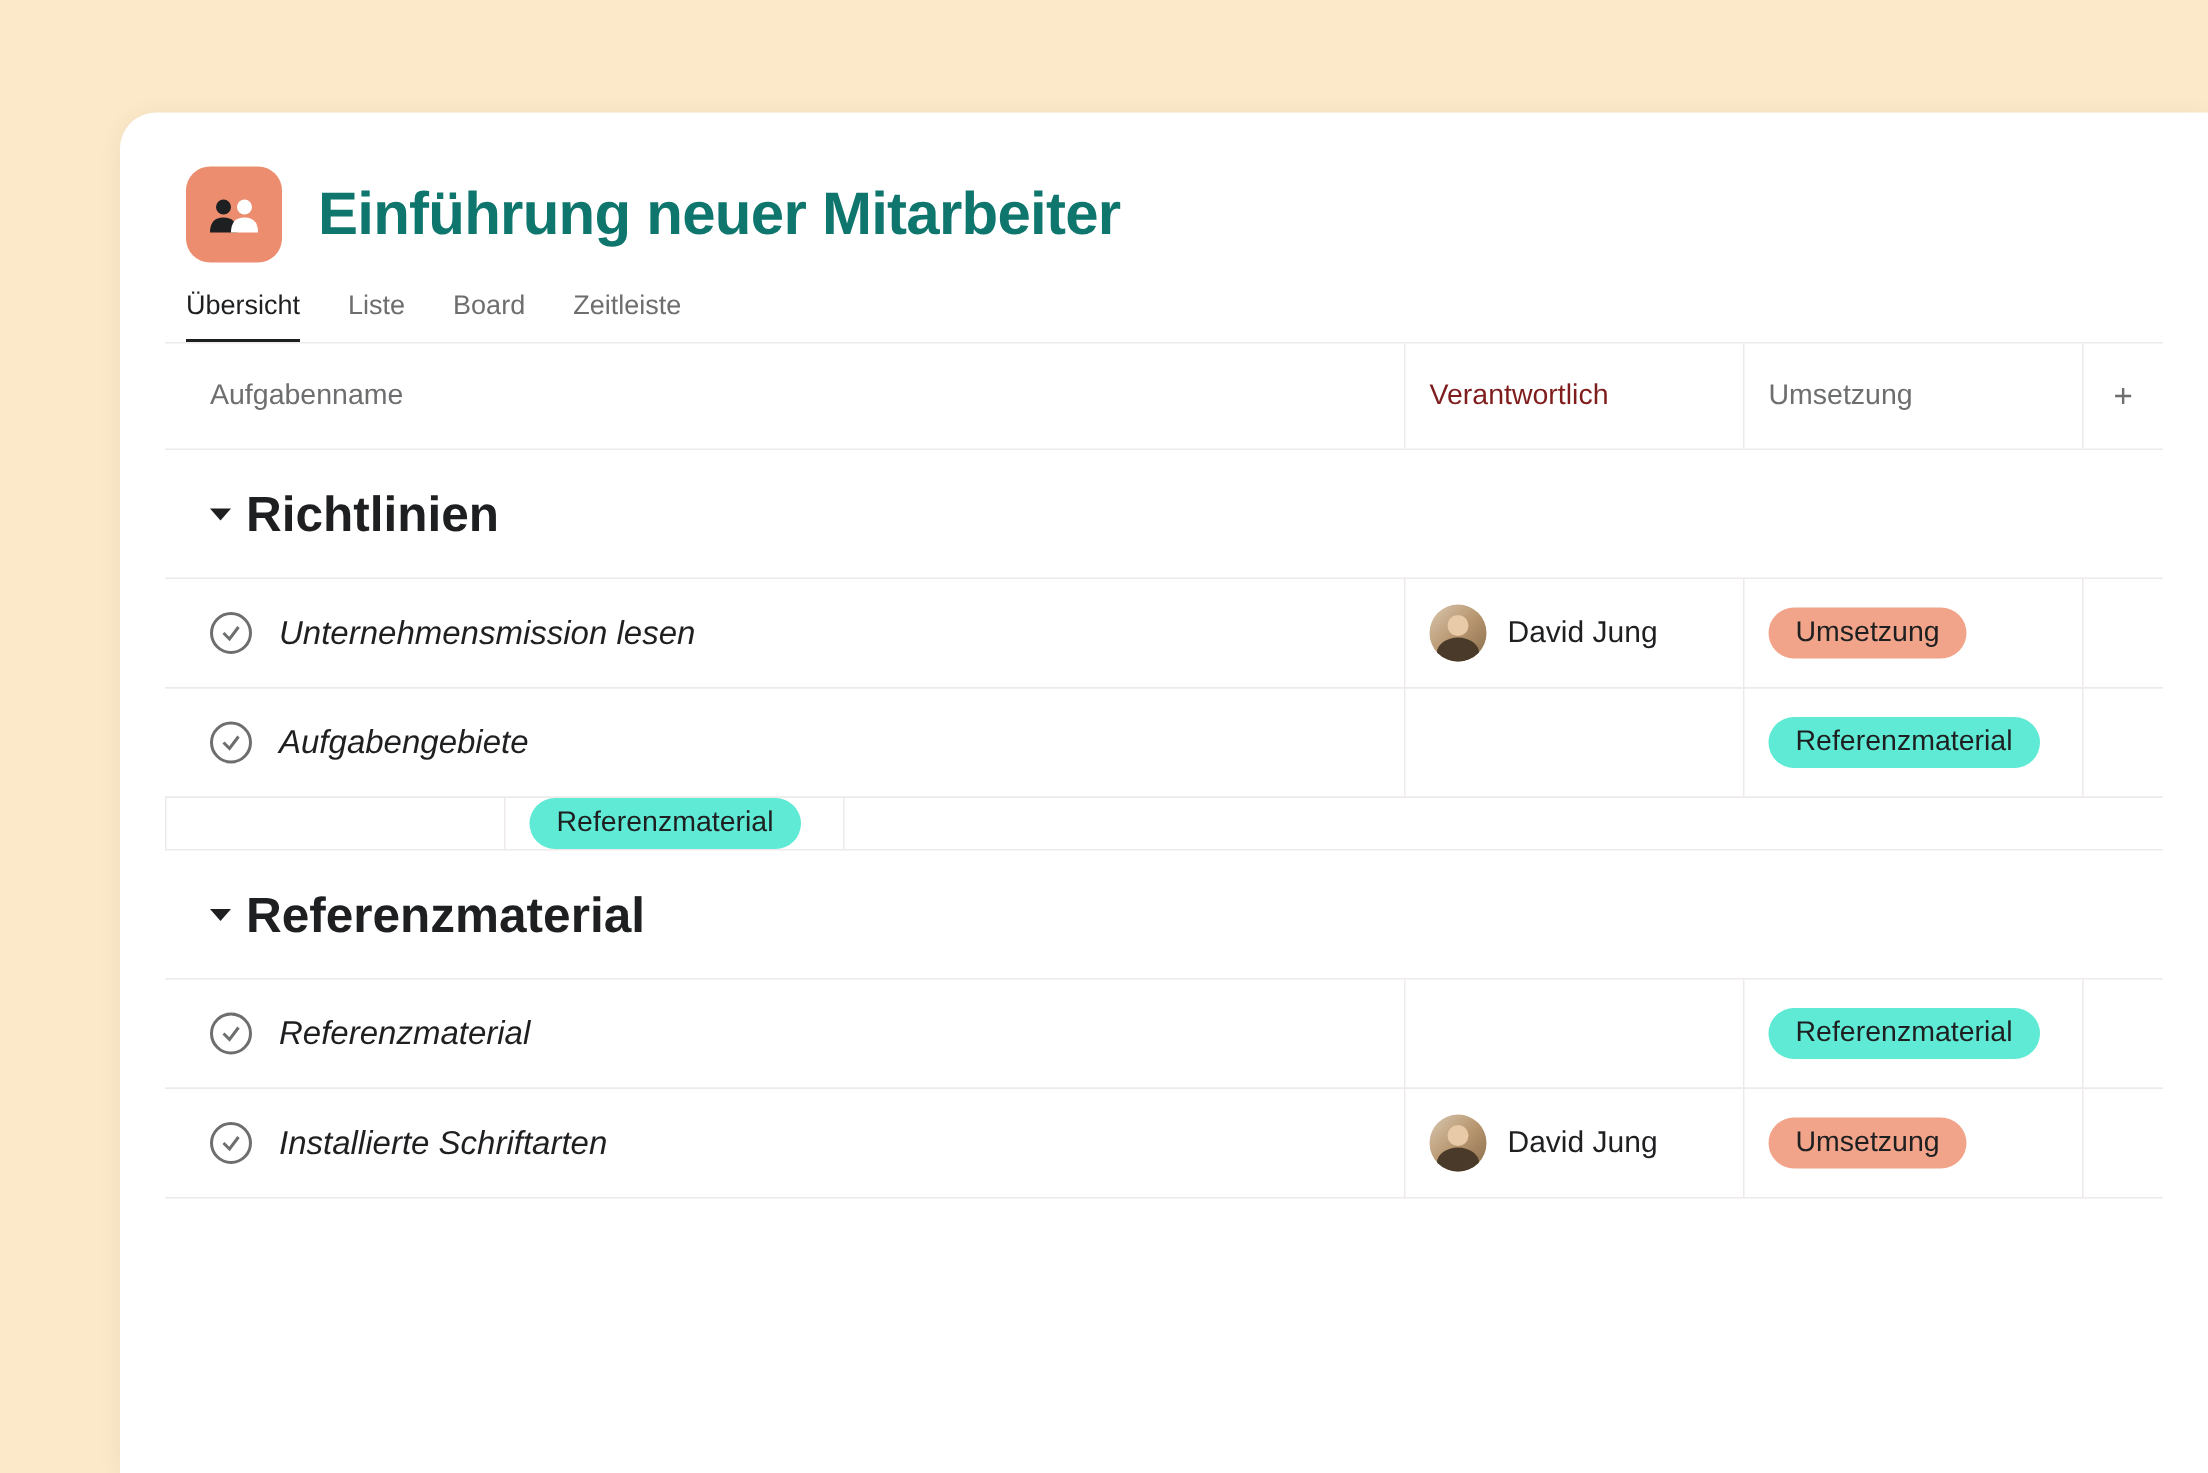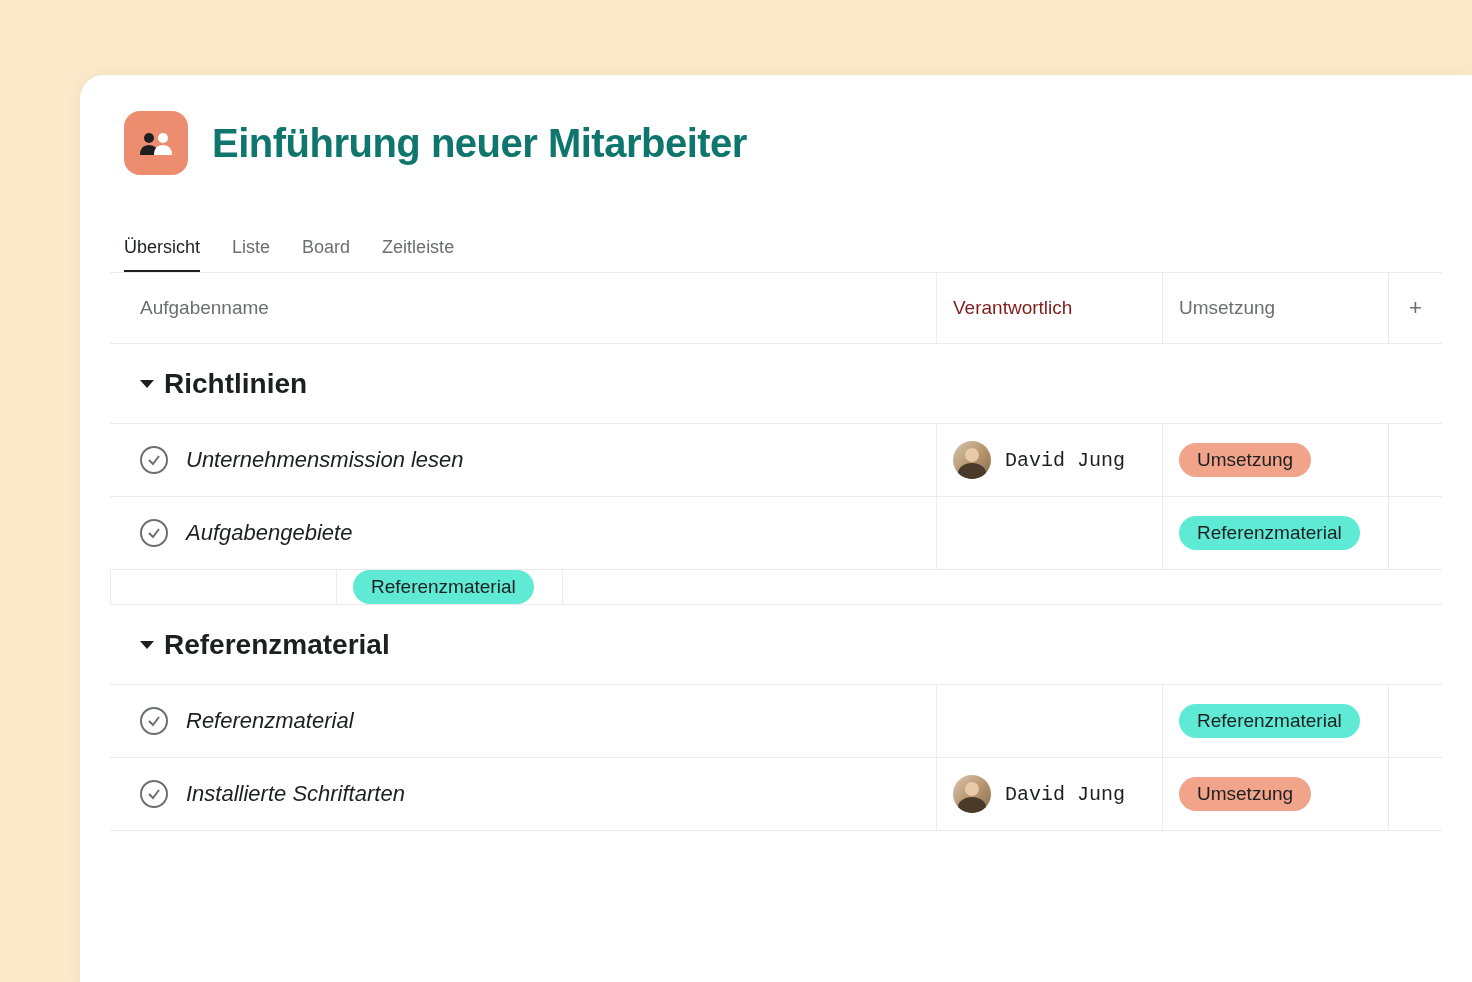--- a/index.html
+++ b/index.html
@@ -56,21 +56,20 @@
       display: flex;
       gap: 32px;
       padding: 18px 44px 0 44px;
     }
     .tab {
       font-size: 18px;
       color: #6d6e6f;
       padding-bottom: 12px;
       cursor: pointer;
       border-bottom: 2px solid transparent;
-      margin-top: 44px;
     }
     .tab.active {
       color: #1e1f21;
       font-weight: 500;
       border-bottom: 2px solid #1e1f21;
     }
     .table-header {
       display: flex;
       border-top: 1px solid #edeae9;
       border-bottom: 1px solid #edeae9;
@@ -114,21 +113,21 @@
       cursor: pointer;
     }
     .section-header .caret {
       width: 0;
       height: 0;
       border-left: 7px solid transparent;
       border-right: 7px solid transparent;
       border-top: 8px solid #1e1f21;
     }
     .section-title {
-      font-size: 28px;
+      font-size: 33px;
       font-weight: 600;
       color: #1e1f21;
     }
     .task-row {
       display: flex;
       border-top: 1px solid #edeae9;
       border-bottom: 1px solid #edeae9;
       margin: 0 30px;
       margin-top: -1px;
     }
@@ -164,21 +163,20 @@
       font-style: italic;
     }
     .task-assignee-cell {
       width: 226px;
       border-left: 1px solid #edeae9;
       display: flex;
       align-items: center;
       gap: 14px;
       padding: 0 16px;
       cursor: pointer;
-      font-family: Liberation Mono, monospace;
     }
     .avatar {
       width: 38px;
       height: 38px;
       border-radius: 50%;
       background: linear-gradient(135deg, #d9c7b0 0%, #b89770 50%, #8a6d4d 100%);
       position: relative;
       overflow: hidden;
       flex-shrink: 0;
     }

